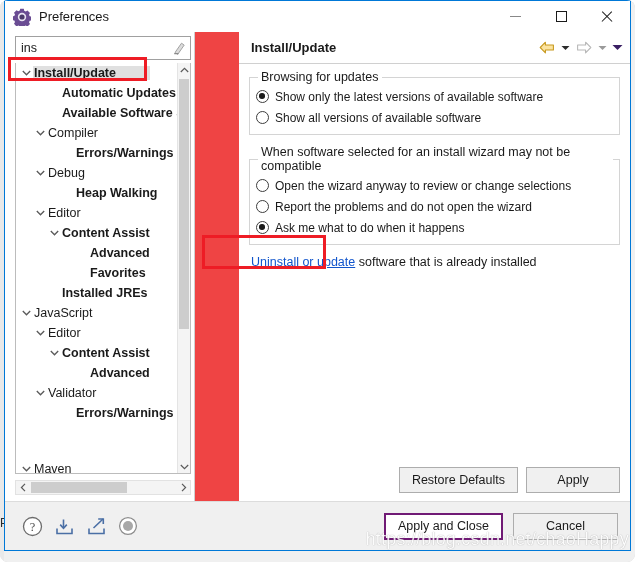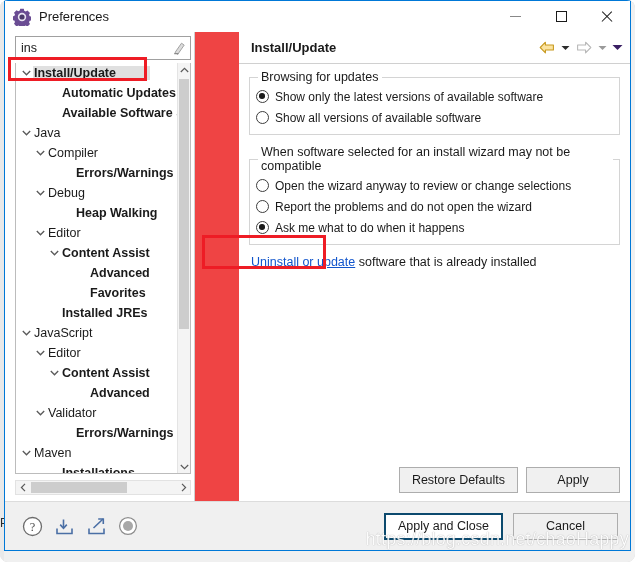--- a/index.html
+++ b/index.html
@@ -355,21 +355,21 @@
     box-sizing: border-box;
     font-family: "Liberation Sans", sans-serif;
     font-size: 12.5px;
     color: #1a1a1a;
     display: inline-flex;
     align-items: center;
     justify-content: center;
     cursor: default;
   }
   .btn.default {
-    border: 2px solid #0c4a6e;
+    border: 2px solid #701a75;
     background: #ffffff;
   }
 
   
   .footer {
     height: 48px;
     min-height: 48px;
     background: #f0f0f0;
     border-top: 1px solid #dcdcdc;
     display: flex;
@@ -476,121 +476,113 @@
                 <span class="tree-label">Install/Update</span>
               </div>
               <div class="tree-item bold" style="padding-left: 32px;">
                 <span class="twisty"></span>
                 <span class="tree-label">Automatic Updates</span>
               </div>
               <div class="tree-item bold" style="padding-left: 32px;">
                 <span class="twisty"></span>
                 <span class="tree-label">Available Software Sites</span>
               </div>
+              <div class="tree-item" style="padding-left: 18px;">
+                <span class="twisty">
+                  <svg width="9" height="6" viewBox="0 0 9 6">
+                    <path d="M0.8 1 L4.5 4.8 L8.2 1" fill="none" stroke="#5a5a5a" stroke-width="1.3"></path>
+                  </svg>
+                </span>
+                <span class="tree-label">Compiler</span>
+              </div>
+              <div class="tree-item bold" style="padding-left: 46px;">
+                <span class="twisty"></span>
+                <span class="tree-label">Errors/Warnings</span>
+              </div>
+              <div class="tree-item" style="padding-left: 18px;">
+                <span class="twisty">
+                  <svg width="9" height="6" viewBox="0 0 9 6">
+                    <path d="M0.8 1 L4.5 4.8 L8.2 1" fill="none" stroke="#5a5a5a" stroke-width="1.3"></path>
+                  </svg>
+                </span>
+                <span class="tree-label">Debug</span>
+              </div>
+              <div class="tree-item bold" style="padding-left: 46px;">
+                <span class="twisty"></span>
+                <span class="tree-label">Heap Walking</span>
+              </div>
+              <div class="tree-item" style="padding-left: 18px;">
+                <span class="twisty">
+                  <svg width="9" height="6" viewBox="0 0 9 6">
+                    <path d="M0.8 1 L4.5 4.8 L8.2 1" fill="none" stroke="#5a5a5a" stroke-width="1.3"></path>
+                  </svg>
+                </span>
+                <span class="tree-label">Editor</span>
+              </div>
+              <div class="tree-item bold" style="padding-left: 32px;">
+                <span class="twisty">
+                  <svg width="9" height="6" viewBox="0 0 9 6">
+                    <path d="M0.8 1 L4.5 4.8 L8.2 1" fill="none" stroke="#5a5a5a" stroke-width="1.3"></path>
+                  </svg>
+                </span>
+                <span class="tree-label">Content Assist</span>
+              </div>
+              <div class="tree-item bold" style="padding-left: 60px;">
+                <span class="twisty"></span>
+                <span class="tree-label">Advanced</span>
+              </div>
+              <div class="tree-item bold" style="padding-left: 60px;">
+                <span class="twisty"></span>
+                <span class="tree-label">Favorites</span>
+              </div>
+              <div class="tree-item bold" style="padding-left: 32px;">
+                <span class="twisty"></span>
+                <span class="tree-label">Installed JREs</span>
+              </div>
               <div class="tree-item" style="padding-left: 4px;">
                 <span class="twisty">
                   <svg width="9" height="6" viewBox="0 0 9 6">
                     <path d="M0.8 1 L4.5 4.8 L8.2 1" fill="none" stroke="#5a5a5a" stroke-width="1.3"></path>
                   </svg>
                 </span>
-                <span class="tree-label">Java</span>
+                <span class="tree-label">JavaScript</span>
               </div>
               <div class="tree-item" style="padding-left: 18px;">
                 <span class="twisty">
                   <svg width="9" height="6" viewBox="0 0 9 6">
                     <path d="M0.8 1 L4.5 4.8 L8.2 1" fill="none" stroke="#5a5a5a" stroke-width="1.3"></path>
                   </svg>
                 </span>
-                <span class="tree-label">Compiler</span>
+                <span class="tree-label">Editor</span>
+              </div>
+              <div class="tree-item bold" style="padding-left: 32px;">
+                <span class="twisty">
+                  <svg width="9" height="6" viewBox="0 0 9 6">
+                    <path d="M0.8 1 L4.5 4.8 L8.2 1" fill="none" stroke="#5a5a5a" stroke-width="1.3"></path>
+                  </svg>
+                </span>
+                <span class="tree-label">Content Assist</span>
+              </div>
+              <div class="tree-item bold" style="padding-left: 60px;">
+                <span class="twisty"></span>
+                <span class="tree-label">Advanced</span>
+              </div>
+              <div class="tree-item" style="padding-left: 18px;">
+                <span class="twisty">
+                  <svg width="9" height="6" viewBox="0 0 9 6">
+                    <path d="M0.8 1 L4.5 4.8 L8.2 1" fill="none" stroke="#5a5a5a" stroke-width="1.3"></path>
+                  </svg>
+                </span>
+                <span class="tree-label">Validator</span>
               </div>
               <div class="tree-item bold" style="padding-left: 46px;">
                 <span class="twisty"></span>
                 <span class="tree-label">Errors/Warnings</span>
               </div>
-              <div class="tree-item" style="padding-left: 18px;">
-                <span class="twisty">
-                  <svg width="9" height="6" viewBox="0 0 9 6">
-                    <path d="M0.8 1 L4.5 4.8 L8.2 1" fill="none" stroke="#5a5a5a" stroke-width="1.3"></path>
-                  </svg>
-                </span>
-                <span class="tree-label">Debug</span>
-              </div>
-              <div class="tree-item bold" style="padding-left: 46px;">
-                <span class="twisty"></span>
-                <span class="tree-label">Heap Walking</span>
-              </div>
-              <div class="tree-item" style="padding-left: 18px;">
-                <span class="twisty">
-                  <svg width="9" height="6" viewBox="0 0 9 6">
-                    <path d="M0.8 1 L4.5 4.8 L8.2 1" fill="none" stroke="#5a5a5a" stroke-width="1.3"></path>
-                  </svg>
-                </span>
-                <span class="tree-label">Editor</span>
-              </div>
-              <div class="tree-item bold" style="padding-left: 32px;">
-                <span class="twisty">
-                  <svg width="9" height="6" viewBox="0 0 9 6">
-                    <path d="M0.8 1 L4.5 4.8 L8.2 1" fill="none" stroke="#5a5a5a" stroke-width="1.3"></path>
-                  </svg>
-                </span>
-                <span class="tree-label">Content Assist</span>
-              </div>
-              <div class="tree-item bold" style="padding-left: 60px;">
-                <span class="twisty"></span>
-                <span class="tree-label">Advanced</span>
-              </div>
-              <div class="tree-item bold" style="padding-left: 60px;">
-                <span class="twisty"></span>
-                <span class="tree-label">Favorites</span>
-              </div>
-              <div class="tree-item bold" style="padding-left: 32px;">
-                <span class="twisty"></span>
-                <span class="tree-label">Installed JREs</span>
-              </div>
-              <div class="tree-item" style="padding-left: 4px;">
-                <span class="twisty">
-                  <svg width="9" height="6" viewBox="0 0 9 6">
-                    <path d="M0.8 1 L4.5 4.8 L8.2 1" fill="none" stroke="#5a5a5a" stroke-width="1.3"></path>
-                  </svg>
-                </span>
-                <span class="tree-label">JavaScript</span>
-              </div>
-              <div class="tree-item" style="padding-left: 18px;">
-                <span class="twisty">
-                  <svg width="9" height="6" viewBox="0 0 9 6">
-                    <path d="M0.8 1 L4.5 4.8 L8.2 1" fill="none" stroke="#5a5a5a" stroke-width="1.3"></path>
-                  </svg>
-                </span>
-                <span class="tree-label">Editor</span>
-              </div>
-              <div class="tree-item bold" style="padding-left: 32px;">
-                <span class="twisty">
-                  <svg width="9" height="6" viewBox="0 0 9 6">
-                    <path d="M0.8 1 L4.5 4.8 L8.2 1" fill="none" stroke="#5a5a5a" stroke-width="1.3"></path>
-                  </svg>
-                </span>
-                <span class="tree-label">Content Assist</span>
-              </div>
-              <div class="tree-item bold" style="padding-left: 60px;">
-                <span class="twisty"></span>
-                <span class="tree-label">Advanced</span>
-              </div>
-              <div class="tree-item" style="padding-left: 18px;">
-                <span class="twisty">
-                  <svg width="9" height="6" viewBox="0 0 9 6">
-                    <path d="M0.8 1 L4.5 4.8 L8.2 1" fill="none" stroke="#5a5a5a" stroke-width="1.3"></path>
-                  </svg>
-                </span>
-                <span class="tree-label">Validator</span>
-              </div>
-              <div class="tree-item bold" style="padding-left: 46px;">
-                <span class="twisty"></span>
-                <span class="tree-label">Errors/Warnings</span>
-              </div>
-              <div class="tree-item" style="padding-left: 4px;">
+              <div class="tree-item" style="padding-left: 4px; margin-top: 36px;">
                 <span class="twisty">
                   <svg width="9" height="6" viewBox="0 0 9 6">
                     <path d="M0.8 1 L4.5 4.8 L8.2 1" fill="none" stroke="#5a5a5a" stroke-width="1.3"></path>
                   </svg>
                 </span>
                 <span class="tree-label">Maven</span>
               </div>
               <div class="tree-item bold" style="padding-left: 32px;">
                 <span class="twisty"></span>
                 <span class="tree-label">Installations</span>

